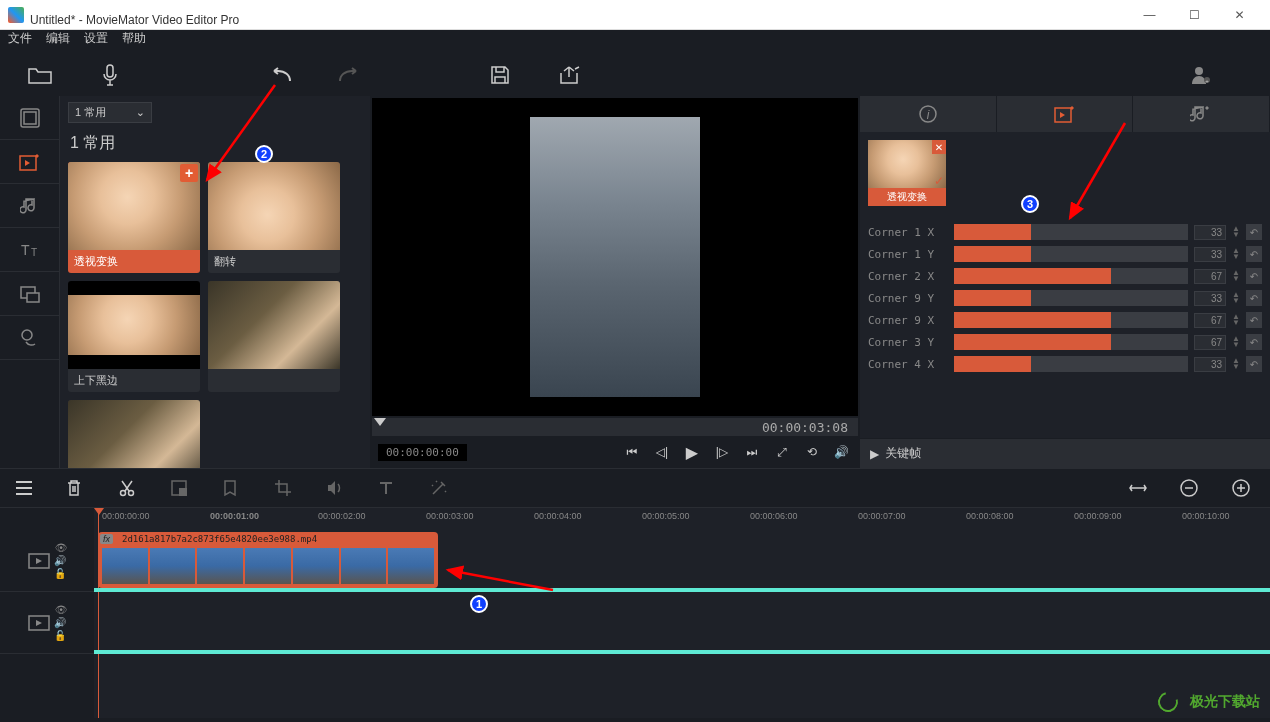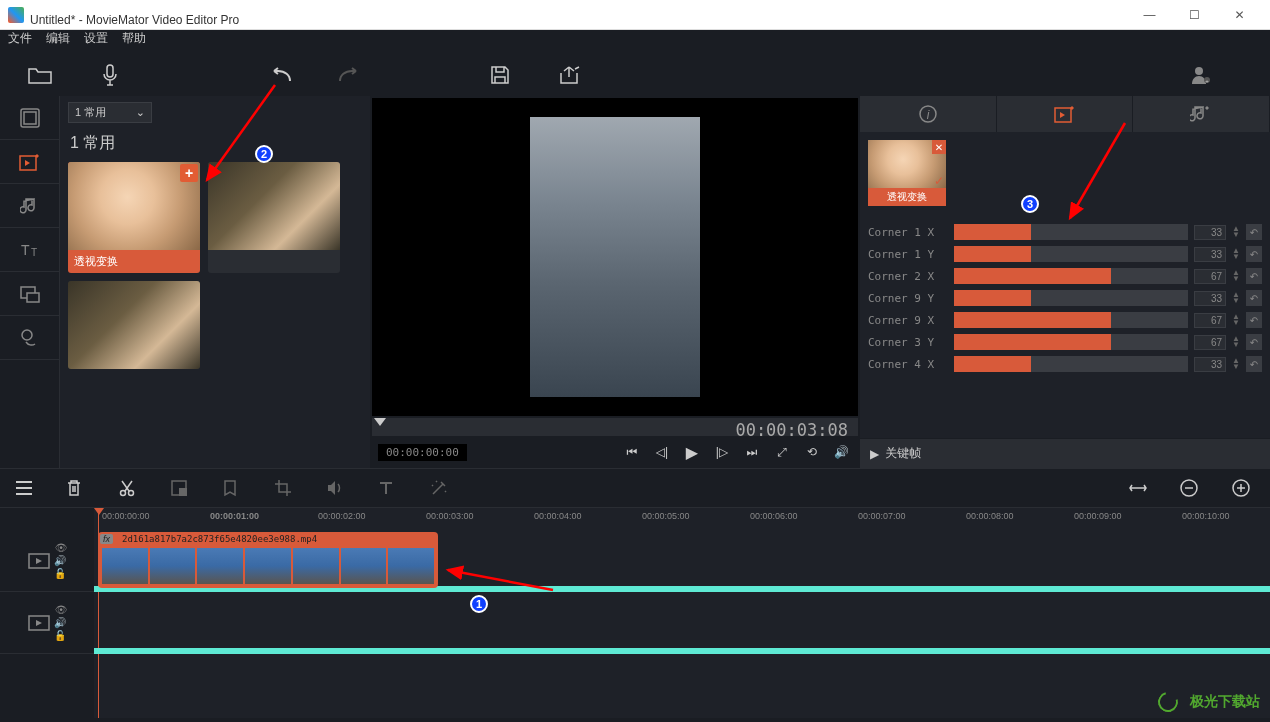--- a/index.html
+++ b/index.html
@@ -43,21 +43,21 @@
 .effect-card .label { padding: 4px 6px; font-size: 11px; color: #ccc; }
 .effect-card.selected .label { color: #fff; }
 .effect-card .plus-badge { position: absolute; top: 2px; right: 2px; width: 18px; height: 18px; background: #e25c34; color: #fff; display: flex; align-items: center; justify-content: center; font-size: 14px; font-weight: bold; border-radius: 2px; }
 
 
 .preview-area { flex: 1; background: #1a1d23; display: flex; flex-direction: column; }
 .preview-canvas { flex: 1; background: #000; margin: 2px; display: flex; align-items: center; justify-content: center; }
 .preview-video { width: 170px; height: 280px; background: linear-gradient(180deg, #a0a8b0 0%, #7a8590 30%, #5a6570 60%, #3a4550 100%); position: relative; }
 .preview-scrub { height: 18px; background: #2a2d33; margin: 0 2px; position: relative; }
 .preview-scrub .playhead { position: absolute; left: 2px; top: 0; width: 0; height: 0; border-left: 6px solid transparent; border-right: 6px solid transparent; border-top: 8px solid #ccc; }
-.preview-time { position: absolute; right: 10px; top: 2px; font-size: 17px; color: #aaa; font-family: monospace; }
+.preview-time { position: absolute; right: 10px; top: 2px; font-size: 13px; color: #aaa; font-family: monospace; }
 .preview-controls { height: 32px; display: flex; align-items: center; padding: 0 8px; gap: 10px; }
 .preview-controls .time-display { background: #000; padding: 2px 8px; font-family: monospace; font-size: 11px; color: #888; }
 .preview-controls .spacer { flex: 1; }
 .preview-controls .pbtn { color: #ccc; width: 20px; text-align: center; }
 
 
 .props-panel { width: 410px; background: #1e2128; display: flex; flex-direction: column; }
 .props-tabs { height: 36px; display: flex; background: #2a2d33; }
 .props-tabs .ptab { flex: 1; display: flex; align-items: center; justify-content: center; color: #888; border-right: 1px solid #1a1d23; }
 .props-tabs .ptab.active { color: #e25c34; }
@@ -87,21 +87,21 @@
 .timeline { height: 210px; background: #1e2128; display: flex; }
 .track-headers { width: 94px; background: #1a1d23; }
 .track-header { height: 62px; border-bottom: 1px solid #2a2d33; display: flex; align-items: center; justify-content: center; gap: 4px; }
 .track-header .track-icon { color: #888; }
 .track-header .track-toggles { display: flex; flex-direction: column; gap: 2px; font-size: 10px; color: #888; }
 .timeline-body { flex: 1; position: relative; overflow: hidden; }
 .ruler { height: 22px; display: flex; position: relative; font-size: 9px; color: #888; font-family: monospace; }
 .ruler .tick { position: absolute; top: 3px; }
 .ruler .playhead-line { position: absolute; left: 4px; top: 0; bottom: -200px; width: 1px; background: #d85a3a; }
 .ruler .playhead-marker { position: absolute; left: 0px; top: 0; width: 0; height: 0; border-left: 5px solid transparent; border-right: 5px solid transparent; border-top: 7px solid #d85a3a; }
-.track-lane { height: 62px; border-bottom: 6px solid #5eead4; position: relative; }
+.track-lane { height: 62px; border-bottom: 4px solid #5eead4; position: relative; }
 .clip { position: absolute; top: 2px; left: 4px; width: 340px; height: 56px; background: #d85a3a; border-radius: 4px; overflow: hidden; }
 .clip .fx-badge { position: absolute; top: 2px; left: 2px; background: #888; color: #222; font-size: 9px; padding: 0 3px; border-radius: 2px; font-style: italic; }
 .clip .clip-name { position: absolute; top: 2px; left: 24px; right: 4px; font-size: 9px; color: #222; font-family: monospace; overflow: hidden; white-space: nowrap; }
 .clip .clip-thumbs { position: absolute; top: 16px; left: 4px; right: 4px; bottom: 4px; display: flex; gap: 2px; }
 .clip .clip-thumbs .ct { flex: 1; background: linear-gradient(180deg, #4a7ab5 0%, #3a6aa5 50%, #5a5550 100%); }
 
 
 .anno-badge { position: absolute; width: 18px; height: 18px; border-radius: 50%; background: #1040ff; border: 2px solid #fff; color: #fff; font-size: 11px; font-weight: bold; display: flex; align-items: center; justify-content: center; z-index: 100; }
 .anno-arrow { position: absolute; z-index: 99; }
 
@@ -218,20 +218,28 @@
     <div class="dropdown">
         <span>1 常用</span>
         <span>⌄</span>
       </div>
     <div class="category-title">1 常用</div>
     <div class="effects-grid">
       <div class="effect-card selected">
         <div class="thumb face"></div>
         <div class="plus-badge">+</div>
         <div class="label">透视变换</div>
+      </div>
+      <div class="effect-card">
+        <div class="thumb face" style="transform:scaleY(-1)"></div>
+        <div class="label">翻转</div>
+      </div>
+      <div class="effect-card">
+        <div class="thumb face" style="border-top:14px solid #000;border-bottom:14px solid #000;height:88px"></div>
+        <div class="label">上下黑边</div>
       </div>
       <div class="effect-card">
         <div class="thumb vintage"></div>
       </div>
       <div class="effect-card">
         <div class="thumb vintage"></div>
       </div>
     </div>
   </div>
 

